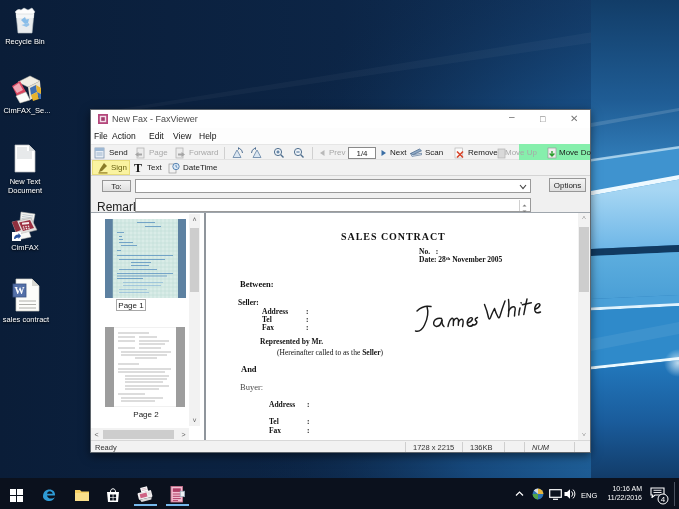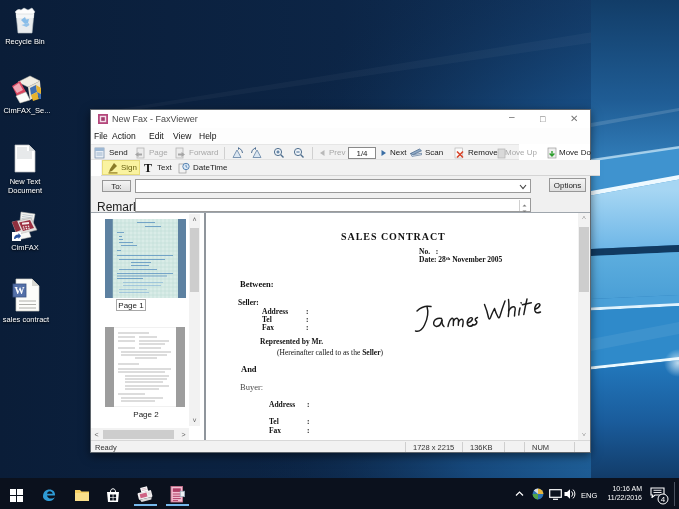--- a/index.html
+++ b/index.html
@@ -1,28 +1,28 @@
 <!DOCTYPE html>
 <html><head><meta charset="utf-8"><style>
 html,body{margin:0;padding:0;}
 body{width:679px;height:509px;overflow:hidden;position:relative;font-family:"Liberation Sans",sans-serif;background:#0a2140;}
 #wall{position:absolute;left:0;top:0;}
 .dlabel{position:absolute;color:#fff;font-size:7.5px;text-align:center;text-shadow:0 1px 2px rgba(0,0,0,.9);line-height:8.5px;}
 .dicon{position:absolute;}
 
-#win{position:absolute;left:90px;top:109px;width:501px;height:344px;background:#ffffff;border:1px solid #5f666d;box-sizing:border-box;box-shadow:0 3px 9px rgba(0,0,0,.5);}
+#win{position:absolute;left:90px;top:109px;width:501px;height:344px;background:#86efac;border:1px solid #5f666d;box-sizing:border-box;box-shadow:0 3px 9px rgba(0,0,0,.5);}
 #win *{box-sizing:border-box;}
 .abs{position:absolute;}
 #titlebar{left:0;top:0;width:499px;height:18px;background:#fff;}
 #title-text{left:21px;top:4px;font-size:9px;color:#4a4a4a;}
 .capbtn{top:3px;font-size:10px;color:#6e6e6e;font-weight:400;}
 #menubar{left:0;top:18px;width:499px;height:16px;background:#fdfdfd;font-size:8.5px;color:#111;}
 #menubar span{position:absolute;top:3px;}
 #toolbar1{left:0;top:34px;width:428px;height:16px;background:#f2f2f2;border-top:1px solid #e6e6e6;border-bottom:1px solid #e2e2e2;}
-#toolbar2{left:0;top:50px;width:499px;height:16px;background:#f2f2f2;border-bottom:1px solid #d4d4d4;margin-left:10px;}
+#toolbar2{left:0;top:50px;width:499px;height:16px;background:#f2f2f2;border-bottom:1px solid #d4d4d4;}
 .tbtxt{position:absolute;top:3px;font-size:8px;color:#1a1a1a;white-space:nowrap;}
 .gray{color:#a8a8a8;}
 .tsep{position:absolute;top:2px;width:1px;height:12px;background:#d0d0d0;}
 #topanel{left:0;top:66px;width:499px;height:36px;background:#f0f0f0;}
 .btn{position:absolute;background:linear-gradient(#f4f4f4,#dfdfdf);border:1px solid #979797;font-size:8px;color:#222;text-align:center;}
 .field{position:absolute;background:#fff;border:1px solid #9a9a9a;}
 #content{left:0;top:102px;width:499px;height:228px;background:#fff;border-top:1px solid #9fa6ad;}
 #thumbpane{position:absolute;left:0;top:0;width:113px;height:228px;background:#fff;}
 #divider{position:absolute;left:113px;top:0;width:2px;height:228px;background:#8f959c;}
 #docview{position:absolute;left:115px;top:0;width:384px;height:228px;background:#fff;font-family:"Liberation Serif",serif;}
@@ -445,21 +445,21 @@
     </div>
   </div>
   <div class="abs" id="statusbar">
     <span class="abs" style="left:4px;top:2px;">Ready</span>
     <div class="ssep" style="left:314px;"></div>
     <span class="abs" style="left:322px;top:2px;">1728 x 2215</span>
     <div class="ssep" style="left:371px;"></div>
     <span class="abs" style="left:379px;top:2px;">136KB</span>
     <div class="ssep" style="left:413px;"></div>
     <div class="ssep" style="left:433px;"></div>
-    <span class="abs" style="left:441px;top:2px;">NUM</span>
+    <span class="abs" style="left:441px;top:2px;font-style:italic;">NUM</span>
     <div class="ssep" style="left:483px;"></div>
   </div>
 </div>
 
 <div id="taskbar">
   <svg class="ti" style="left:10px;top:11px;" width="13" height="13" viewBox="0 0 13 13">
     <g fill="#fff">
         <rect x="0" y="0" width="6" height="6"></rect>
         <rect x="7" y="0" width="6" height="6"></rect>
         <rect x="0" y="7" width="6" height="6"></rect>

